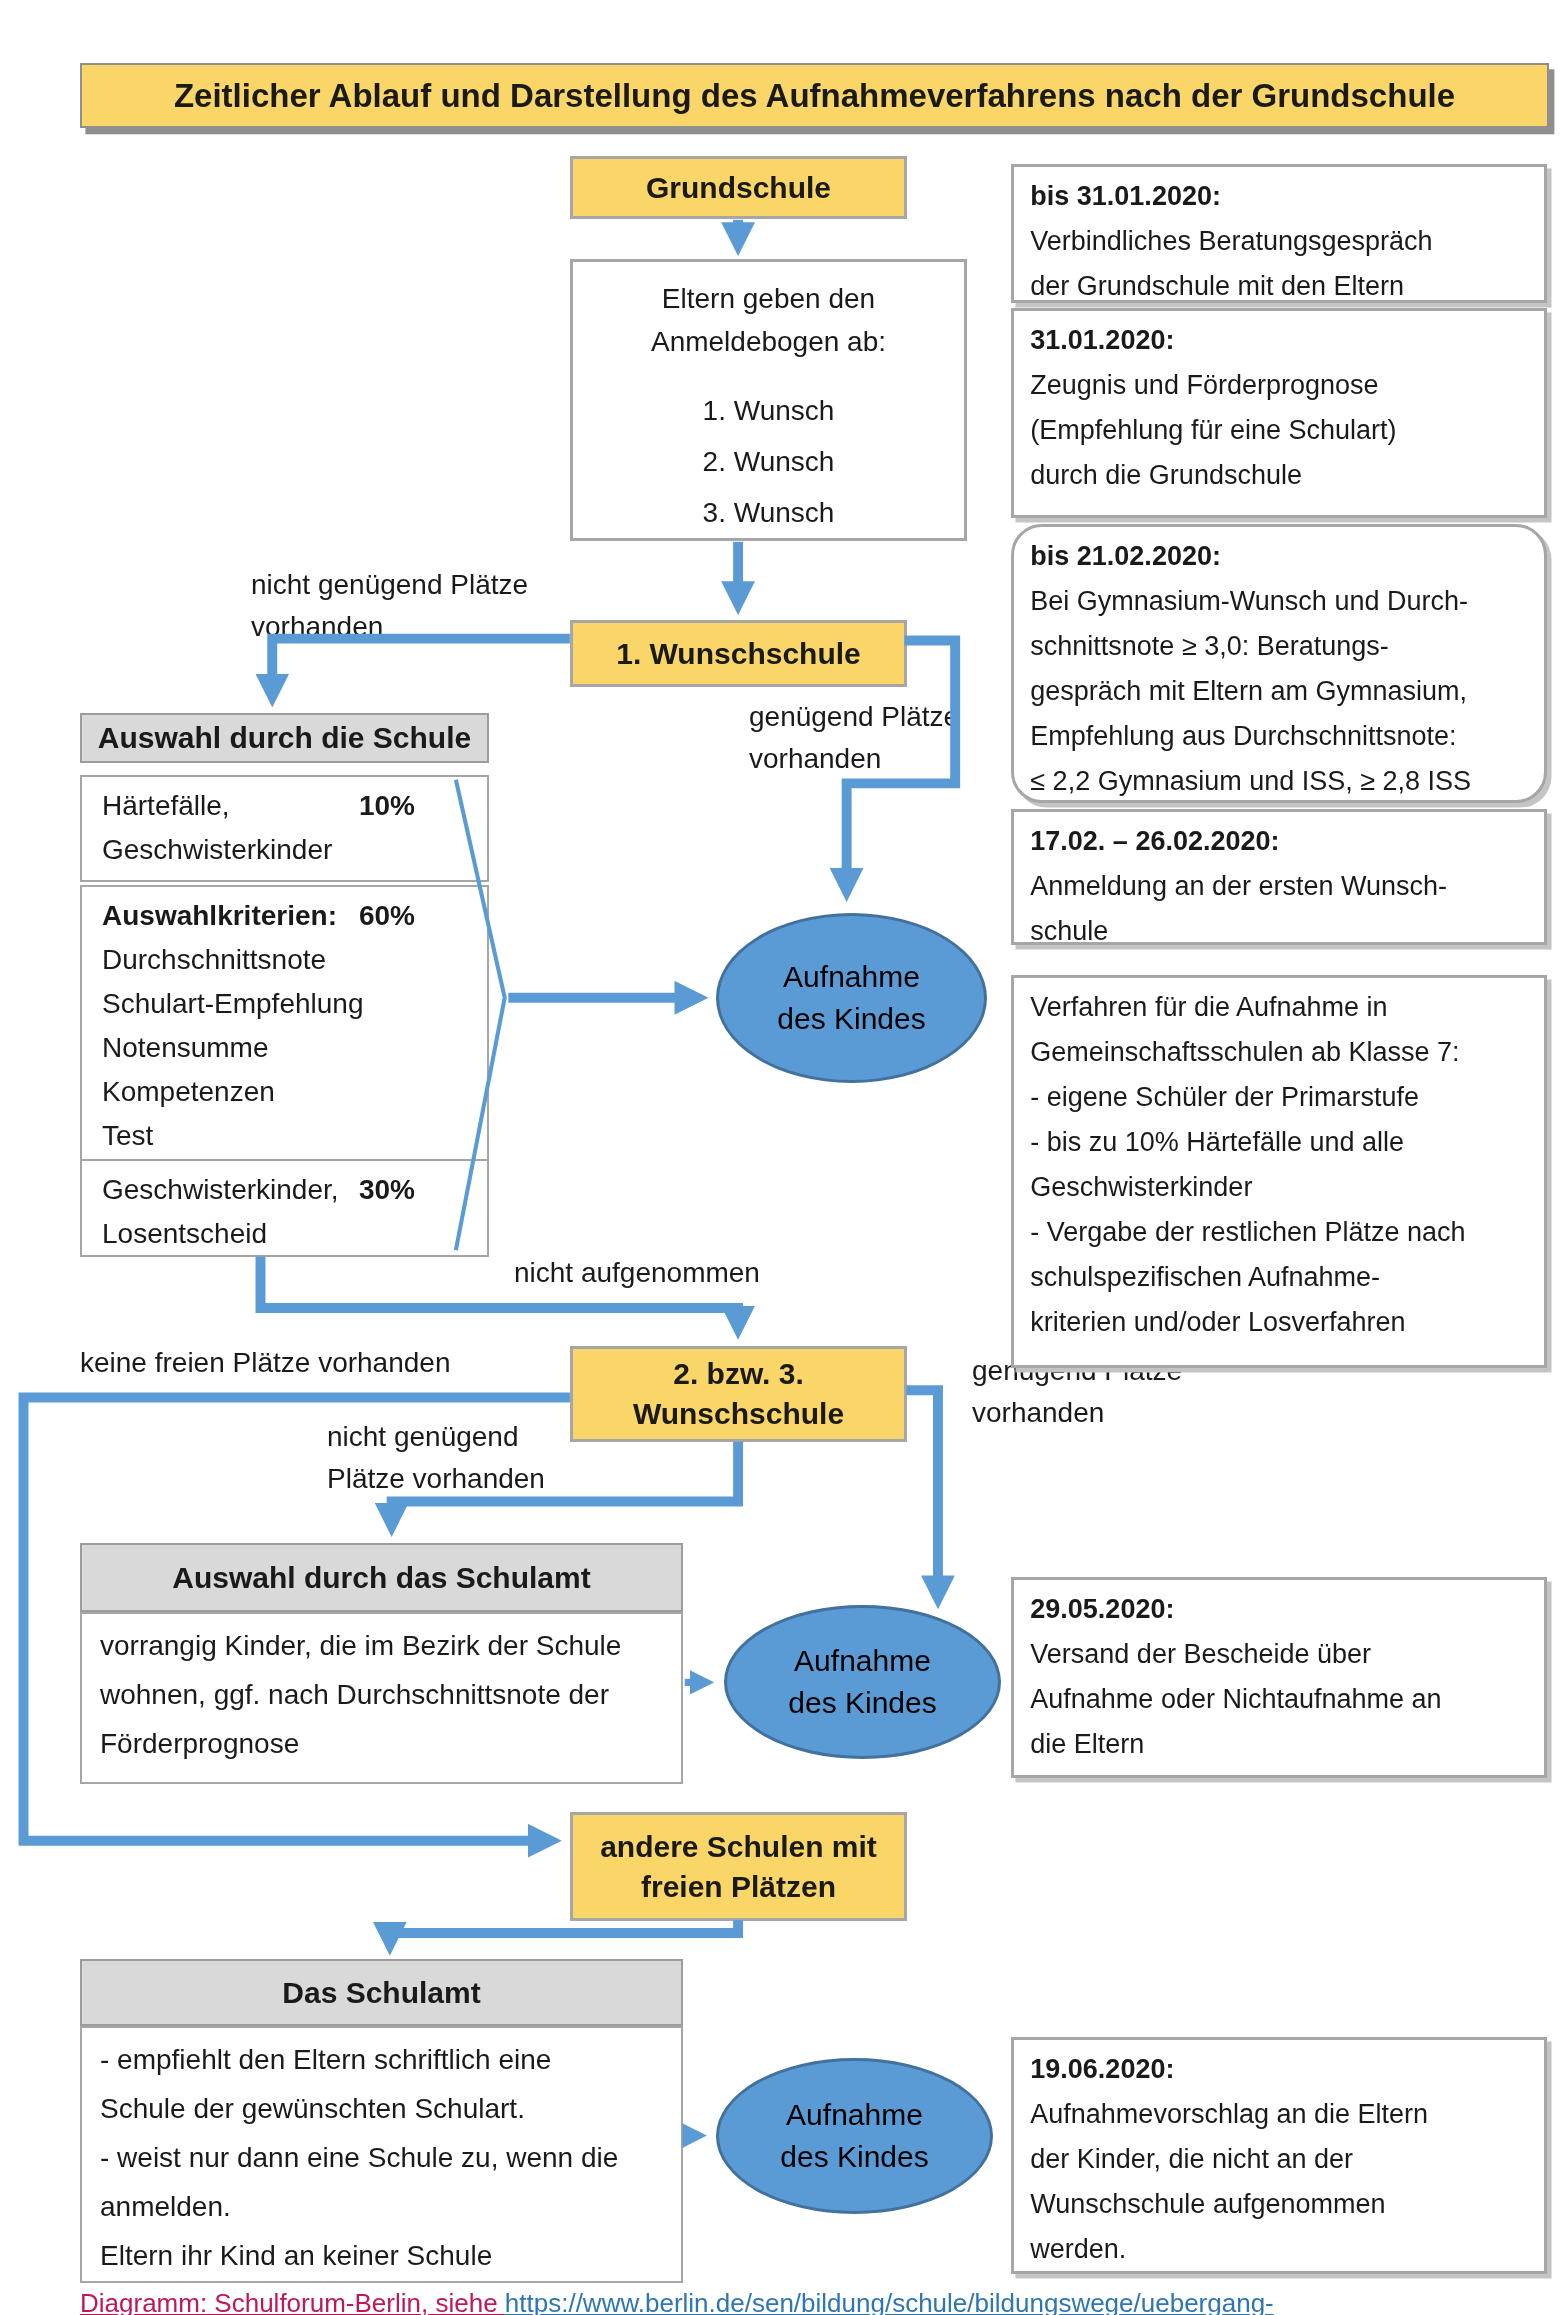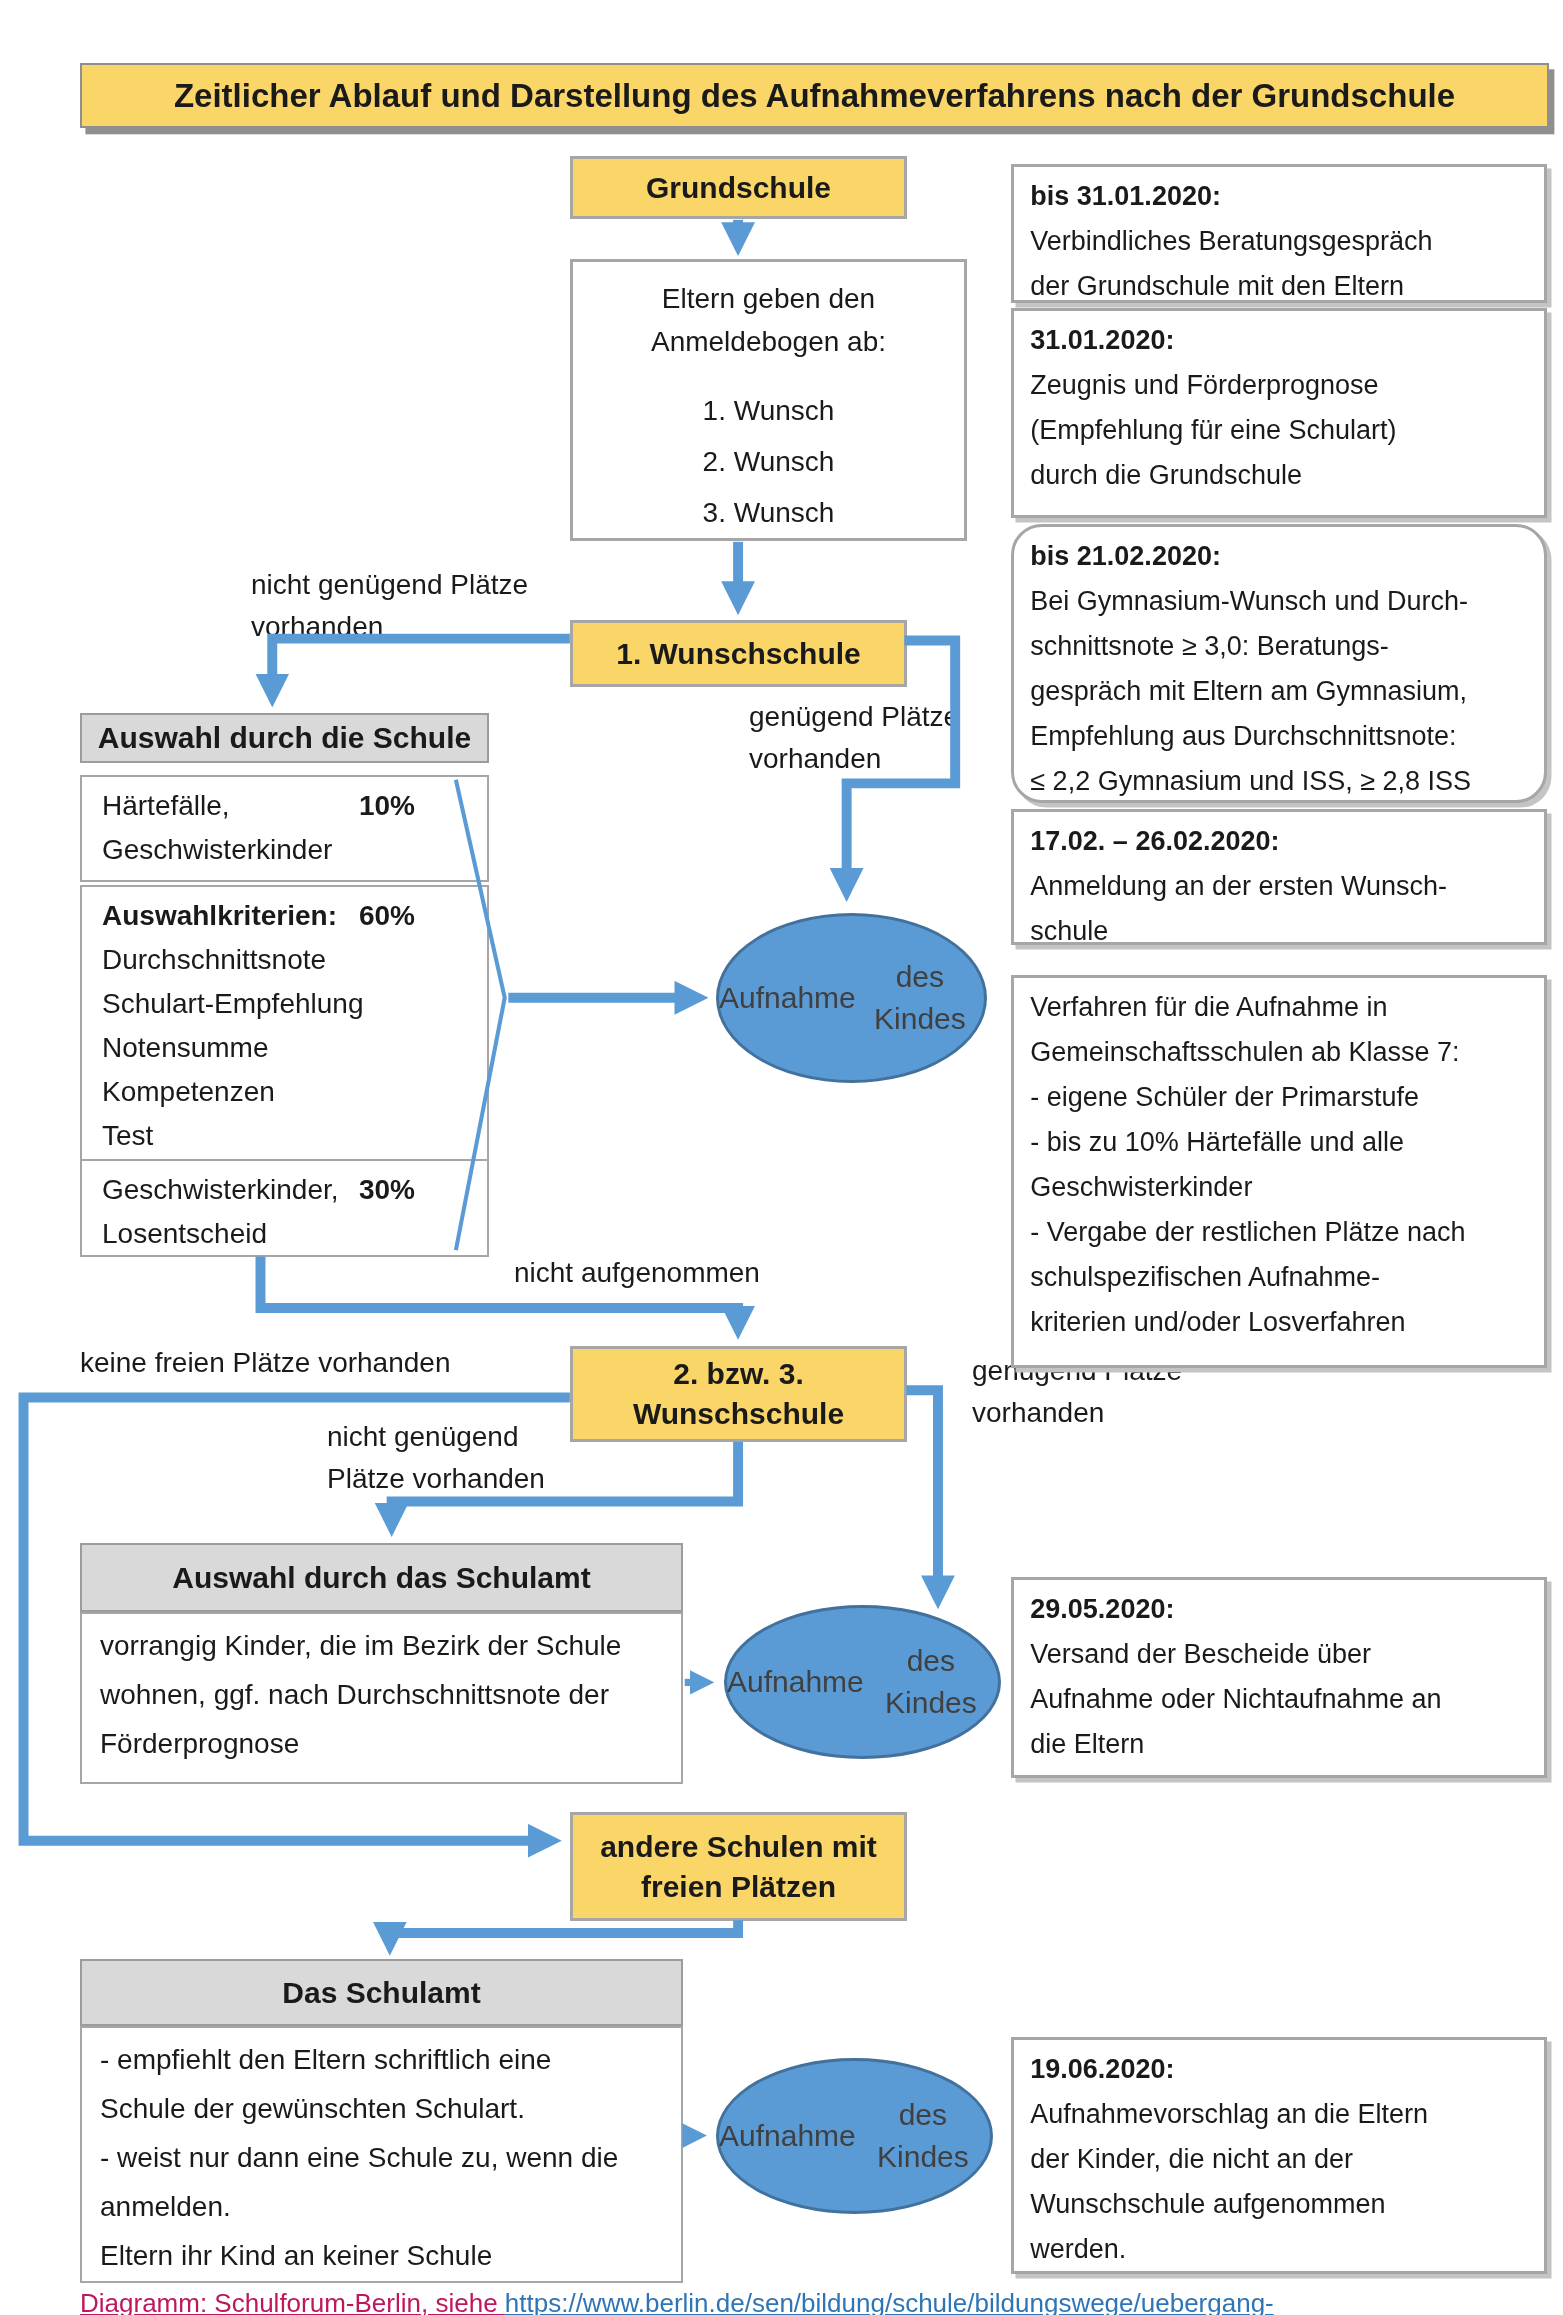--- a/index.html
+++ b/index.html
@@ -24,22 +24,22 @@
   .sel-row{background:#ffffff;border:2.7px solid #A6A6A6;font-size:28px;line-height:44px;
            padding:7.2px 0 0 20px;text-align:left;}
   .sel-line.head{display:flex;justify-content:space-between;padding-right:72px;}
   .pct{font-weight:bold;}
   .bold{font-weight:bold;}
 
   .tbox{background:#ffffff;border:3.6px solid #A6A6A6;box-shadow:4.5px 4.5px 0 #c4c4c4;
         font-size:27px;line-height:45px;padding:7.2px 16.3px;text-align:left;}
   .tdate{font-weight:bold;}
 
-  .ellipse{background:#5B9BD5;border:3.6px solid #41719C;border-radius:50%;color:#404040;
-           font-size:30px;line-height:42px;display:flex;flex-direction:row;align-items:center;justify-content:center;text-align:center;}
+  .ellipse{background:#5B9BD5;border:3.6px solid #41719C;border-radius:50%;color:#000000;
+           font-size:30px;line-height:42px;display:flex;flex-direction:column;align-items:center;justify-content:center;text-align:center;}
 
   .lbl{font-size:28px;line-height:42px;white-space:nowrap;}
 
   .eltern-top{line-height:43px;margin-top:14.5px;}
   .wish{line-height:51px;margin-top:0;}
   .wish-group{margin-top:22px;}
 
   .footer{font-size:26px;line-height:36px;white-space:nowrap;}
   .f-prefix{color:#be185d;text-decoration:underline;}
   .f-link{color:#2E75B6;text-decoration:underline;cursor:pointer;}

